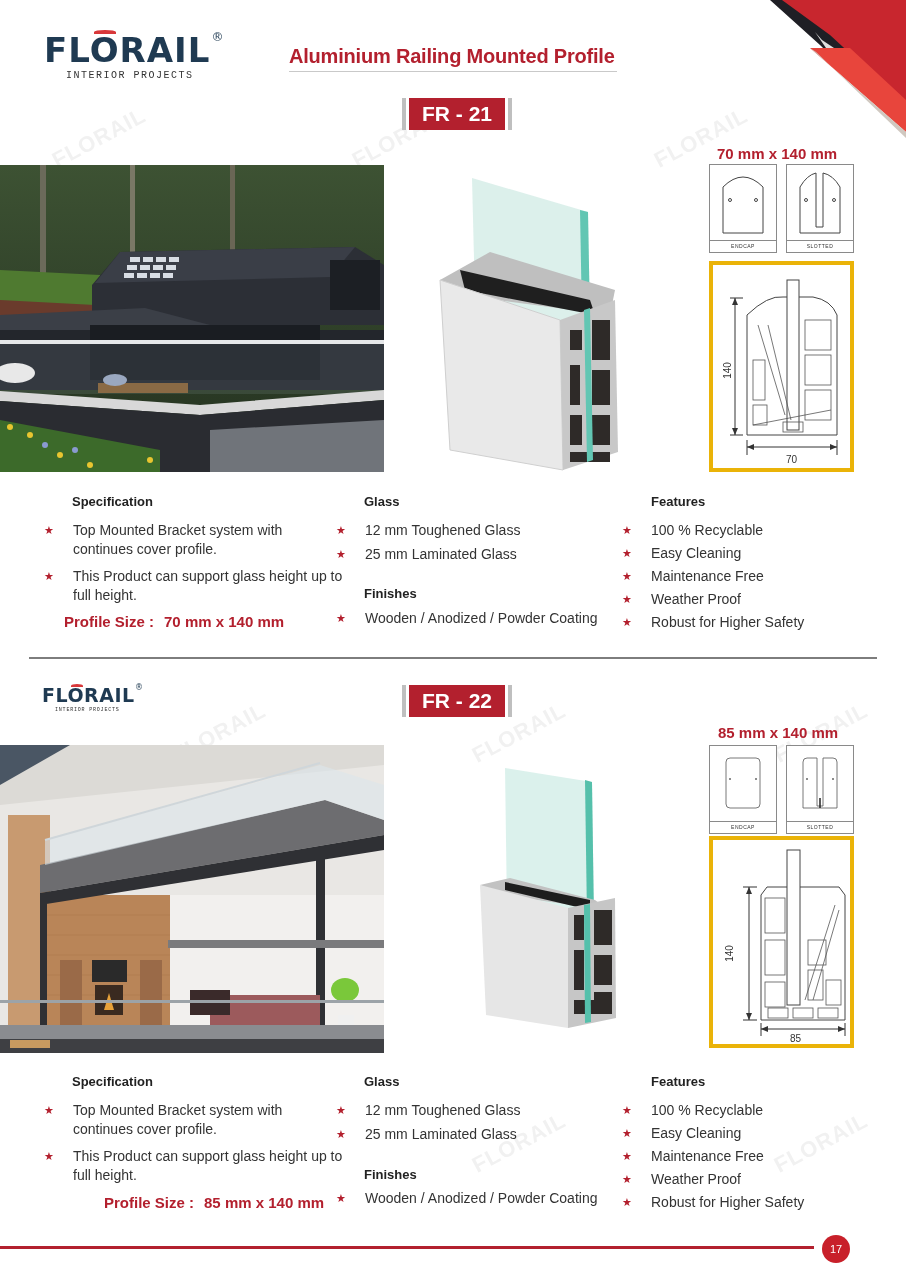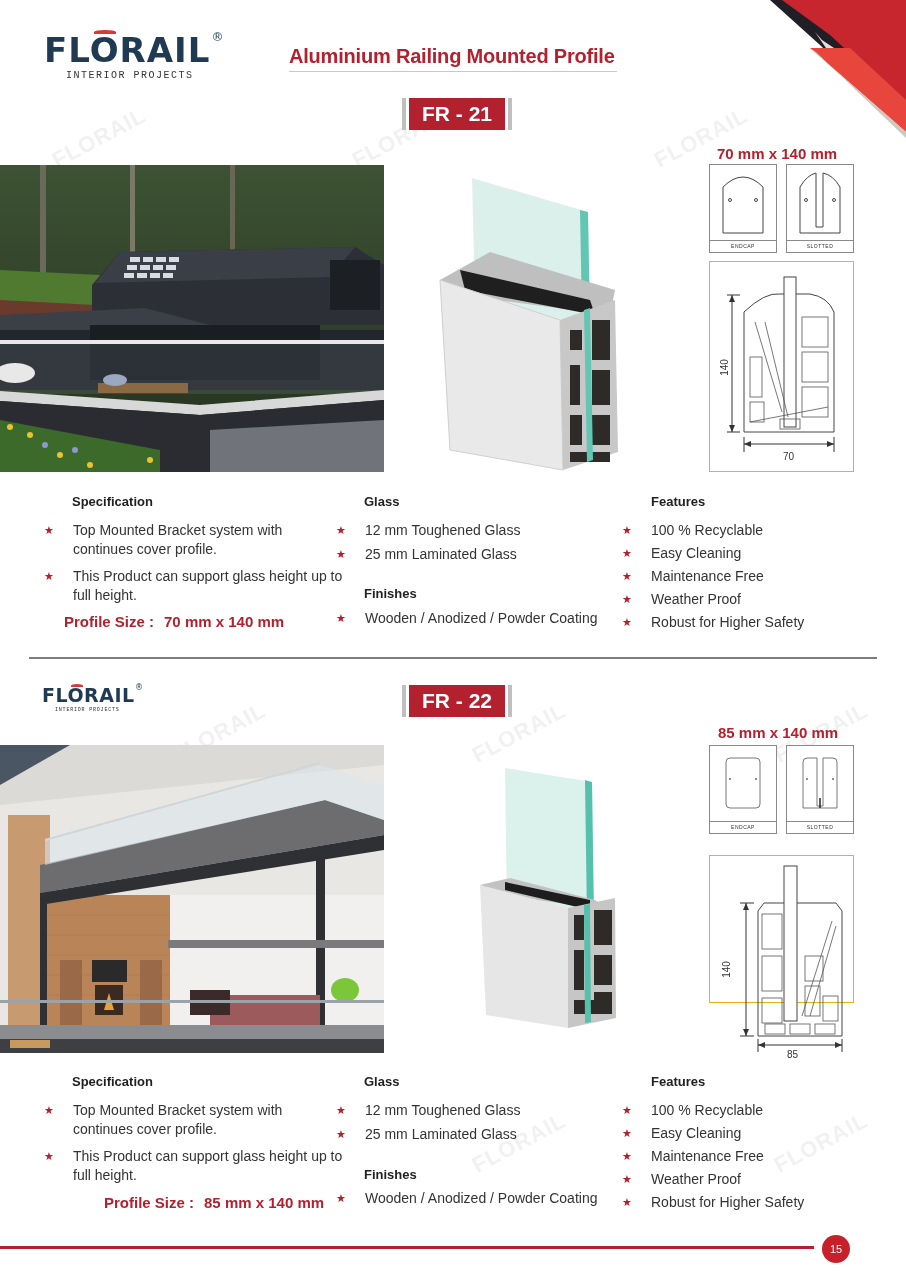--- a/index.html
+++ b/index.html
@@ -39,21 +39,21 @@
   
   .wm { position: absolute; font-size: 22px; font-weight: bold; color: rgba(190,190,190,0.22); transform: rotate(-28deg); letter-spacing: 1px; pointer-events: none; }
 
   
   .photo { position: absolute; overflow: hidden; }
 
   
   .dim-label { font-size: 15px; font-weight: bold; color: #b3202e; }
   .cap-box { position: absolute; border: 1px solid #8a8a8a; background: #fff; }
   .cap-label { position: absolute; left: 0; right: 0; bottom: 0; height: 12px; border-top: 1px solid #8a8a8a; font-size: 5px; text-align: center; line-height: 11px; color: #333; letter-spacing: 0.5px; }
-  .draw-box { position: absolute; border: 1px solid #eab308; background: #fff; }
+  .draw-box { position: absolute; border: 4px solid #eab308; background: #fff; }
 
   
   .col-head { position: absolute; font-size: 13px; font-weight: bold; color: #222; }
   .list { position: absolute; list-style: none; }
   .list li { position: relative; padding-left: 29px; font-size: 14px; color: #333; line-height: 19px; }
   .list li .star { position: absolute; left: 0; top: 0; color: #b3202e; font-size: 11px; }
   .profile-size { position: absolute; font-size: 15px; font-weight: bold; color: #b3202e; }
   .profile-size span { margin-left: 10px; }
 
   .divider { left: 29px; top: 657px; width: 848px; height: 2px; background: #7d7d7d; }
@@ -344,21 +344,21 @@
 <div class="cap-box" style="left:786px;top:745px;width:68px;height:89px;">
   <svg width="66" height="75" viewBox="0 0 66 75">
     <path d="M16,62 L16,16 Q16,12 20,12 L30,12 L30,60 L36,60 L36,12 L46,12 Q50,12 50,16 L50,62 Z" fill="none" stroke="#555" stroke-width="0.8"></path>
     <line x1="33" y1="52" x2="33" y2="62" stroke="#222" stroke-width="1.5"></line>
     <circle cx="20" cy="33" r="1" fill="#666"></circle>
       <circle cx="46" cy="33" r="1" fill="#666"></circle>
   </svg>
   <div class="cap-label">SLOTTED</div>
 </div>
 
-<div class="draw-box" style="left:709px;top:855px;width:145px;height:148px;">
+<div class="draw-box" style="left:709px;top:836px;width:145px;height:212px;">
   <svg width="143" height="210" viewBox="0 0 143 210" style="position:absolute;left:0;top:0;">
     <line x1="36" y1="47" x2="36" y2="180" stroke="#333"></line>
     <polygon points="36,47 33,54 39,54" fill="#333"></polygon>
       <polygon points="36,180 33,173 39,173" fill="#333"></polygon>
     <line x1="30" y1="47" x2="44" y2="47" stroke="#333"></line>
       <line x1="30" y1="180" x2="44" y2="180" stroke="#333"></line>
     <path d="M48,180 L48,55 L54,47 L126,47 L132,55 L132,180 Z" fill="none" stroke="#444"></path>
     <rect x="74" y="10" width="13" height="155" fill="#fff" stroke="#444"></rect>
     <g fill="none" stroke="#555" stroke-width="0.8">
       <rect x="52" y="58" width="20" height="35"></rect>
@@ -405,13 +405,13 @@
 <div class="col-head" style="left:651px;top:1074px;">Features</div>
 <ul class="list" style="left:622px;top:1101px;width:260px;">
   <li style="margin-bottom:4px;"><span class="star">★</span><span>100 % Recyclable</span></li>
   <li style="margin-bottom:4px;"><span class="star">★</span><span>Easy Cleaning</span></li>
   <li style="margin-bottom:4px;"><span class="star">★</span><span>Maintenance Free</span></li>
   <li style="margin-bottom:4px;"><span class="star">★</span><span>Weather Proof</span></li>
   <li><span class="star">★</span><span>Robust for Higher Safety</span></li>
 </ul>
 
 <div class="abs footer-line"></div>
-<div class="abs page-num">15</div>
+<div class="abs page-num">17</div>
 
 </body></html>

